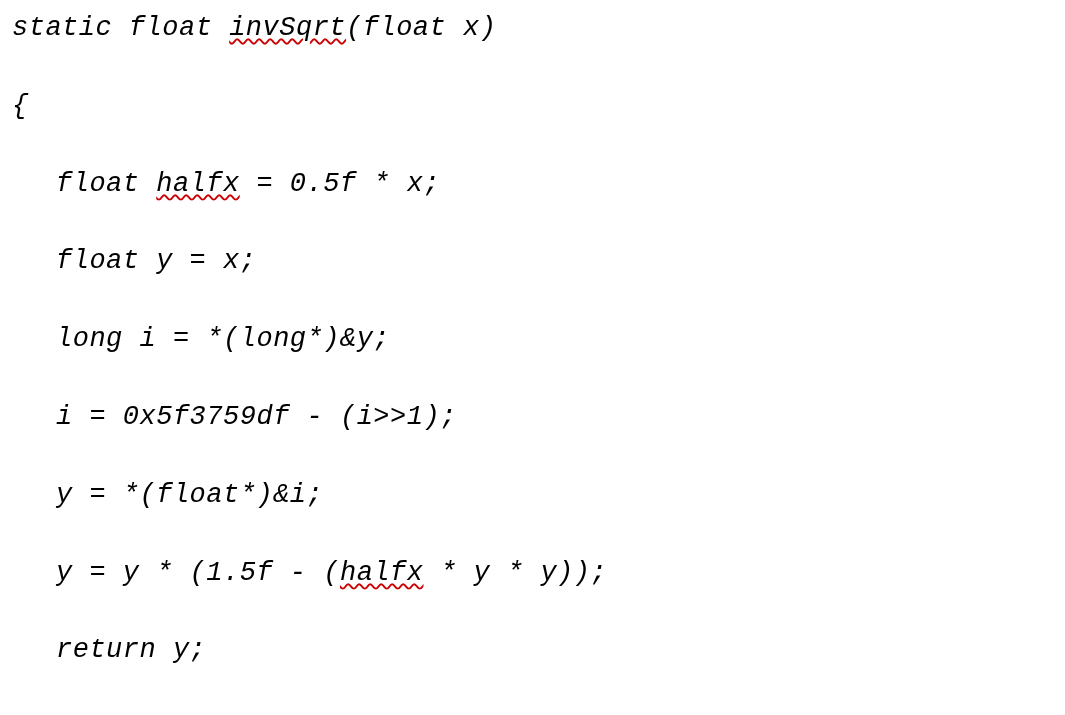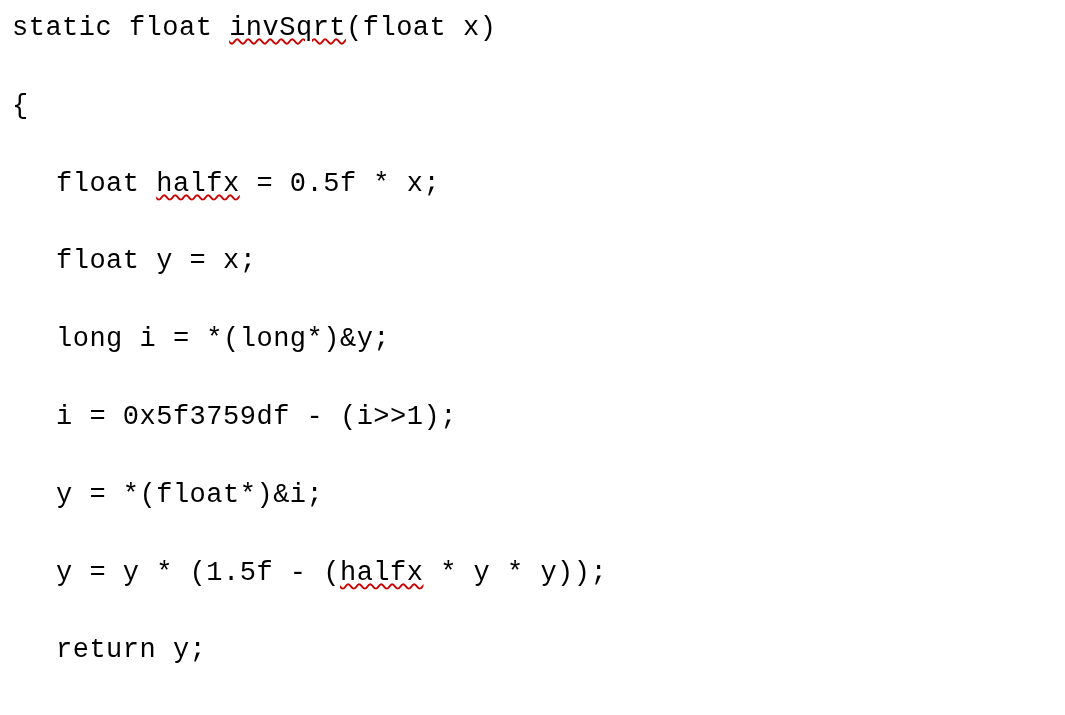--- a/index.html
+++ b/index.html
@@ -17,20 +17,21 @@
       padding: 10px 0 0 12px;
       letter-spacing: 0.5px;
     }
     .code-container {
       white-space: pre;
     }
     .line {
       display: block;
       line-height: 1.4;
       margin-bottom: 40px;
+      font-style: italic;
     }
     .indent {
       padding-left: 44px;
     }
     .spellcheck {
       text-decoration: underline wavy #cc0000;
       text-decoration-thickness: 1.5px;
       text-underline-offset: 3px;
     }
   </style>

